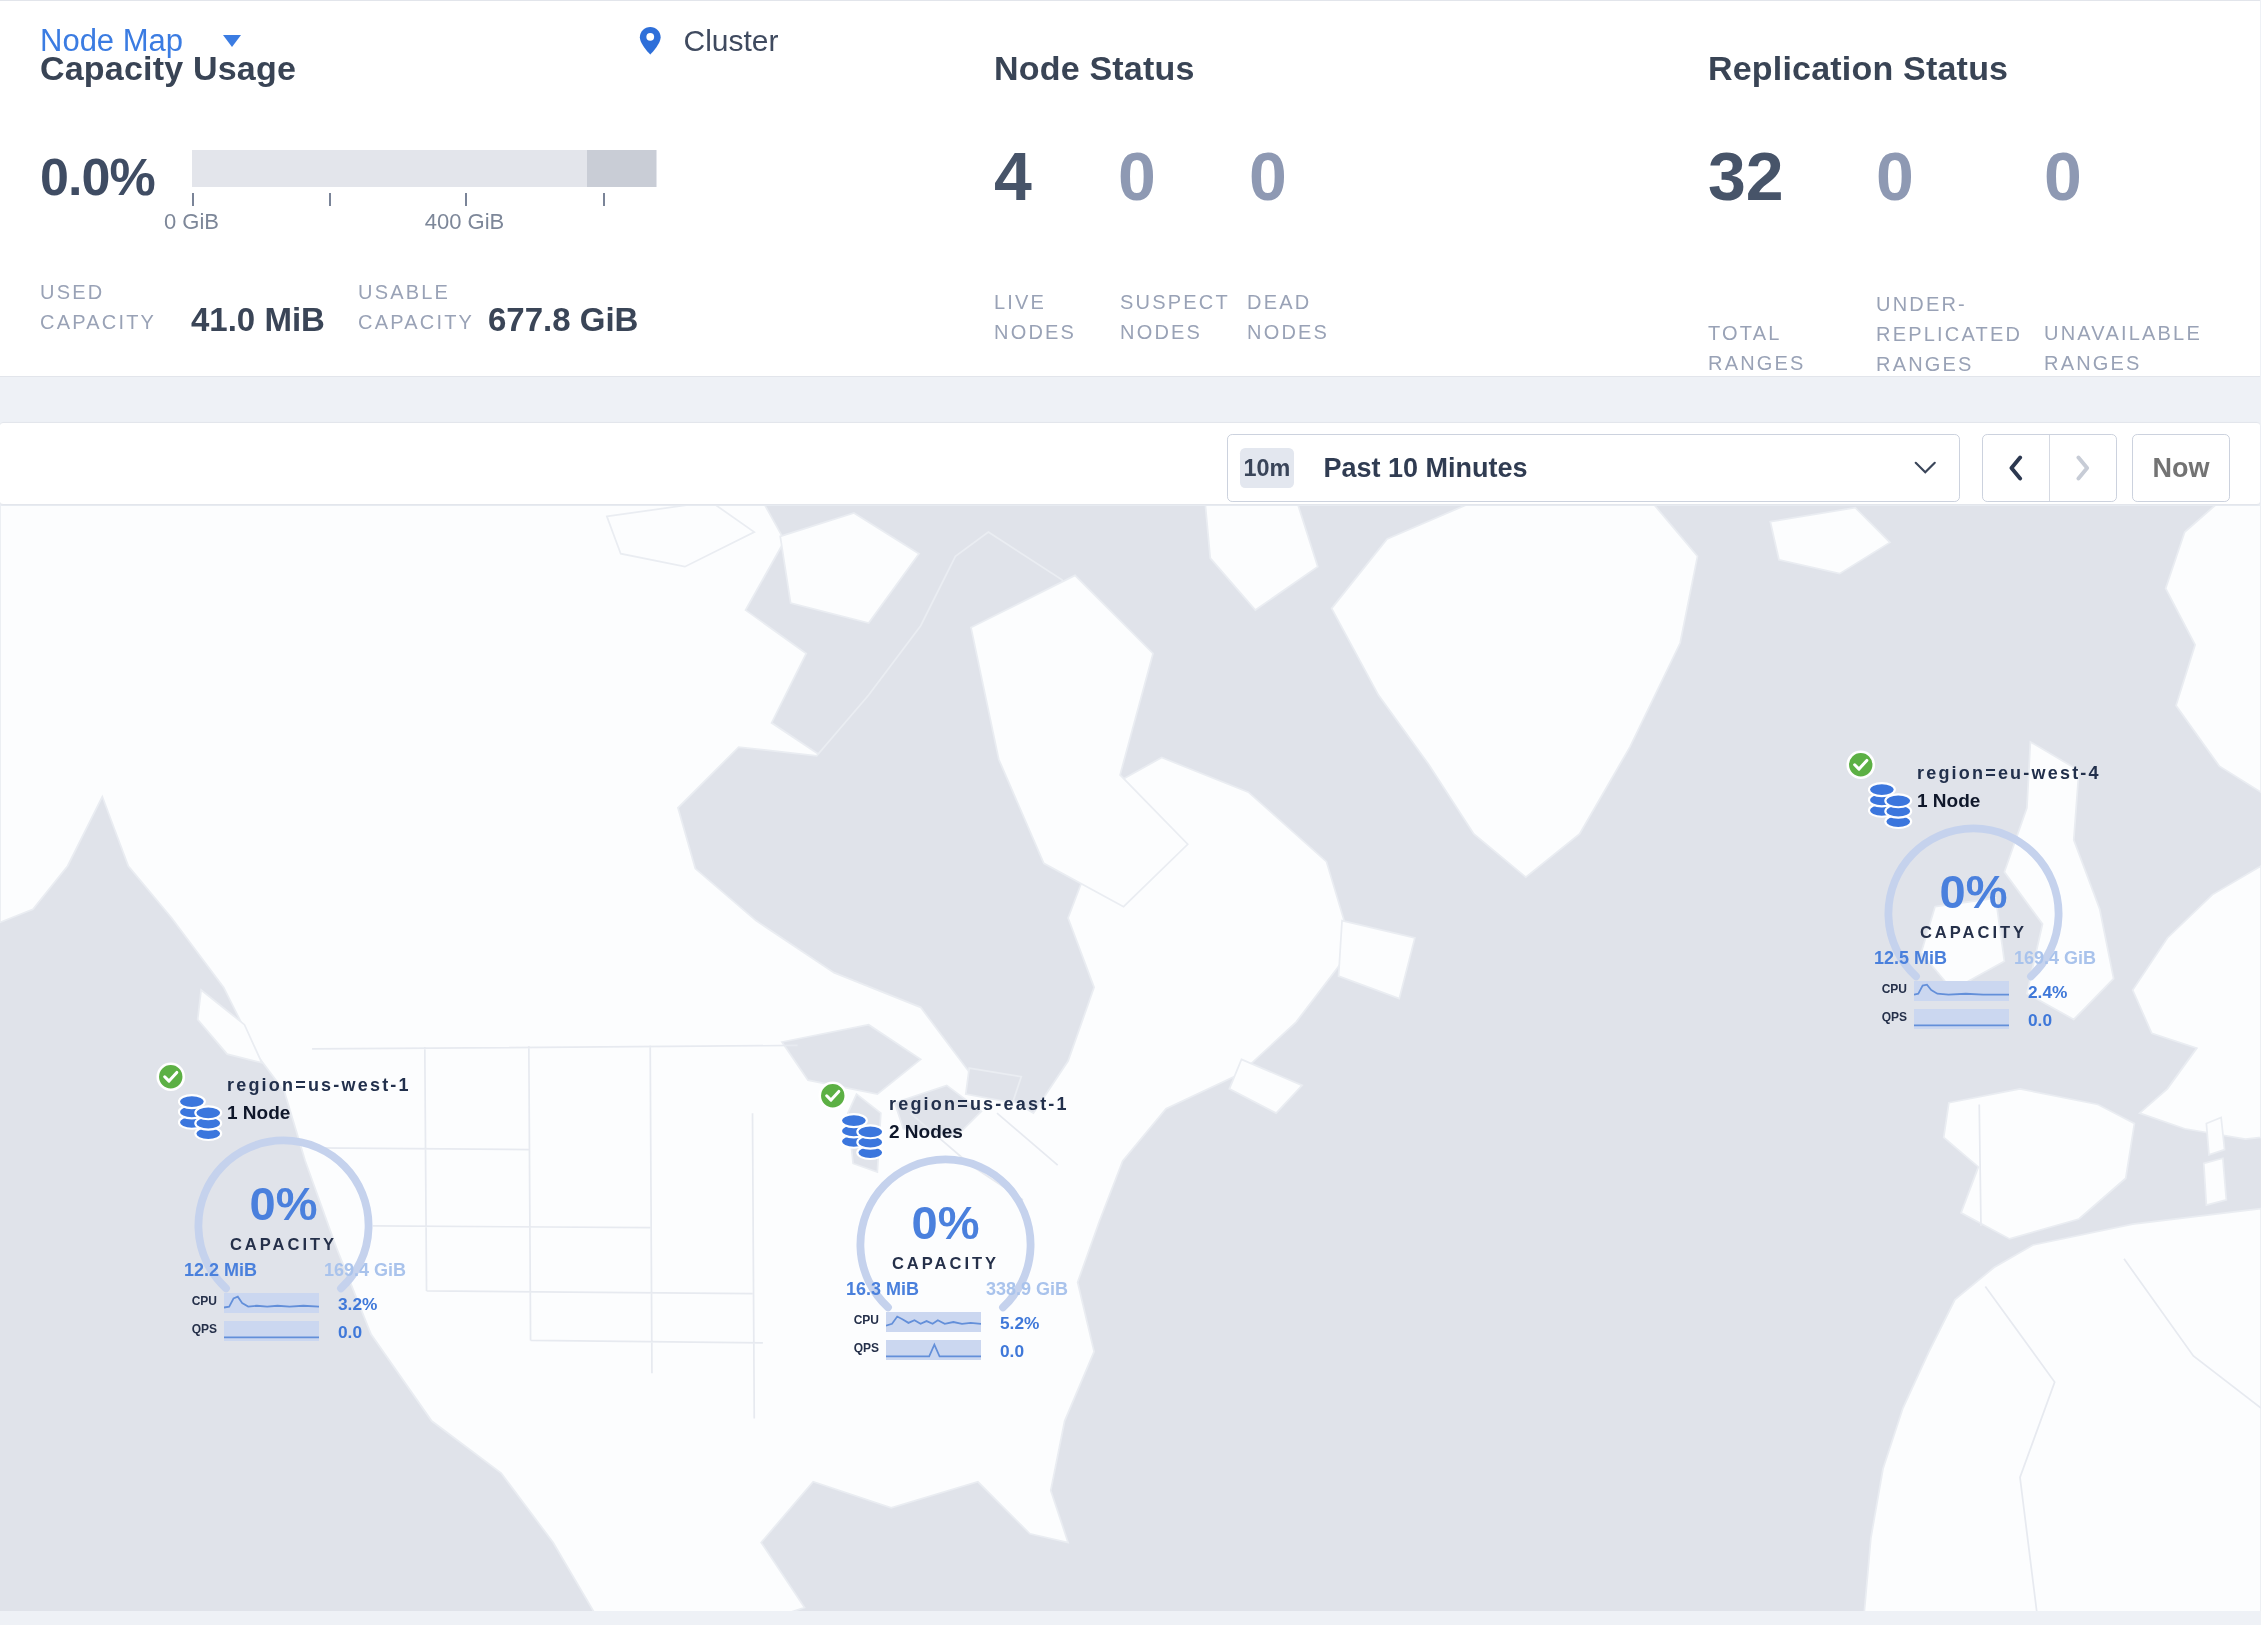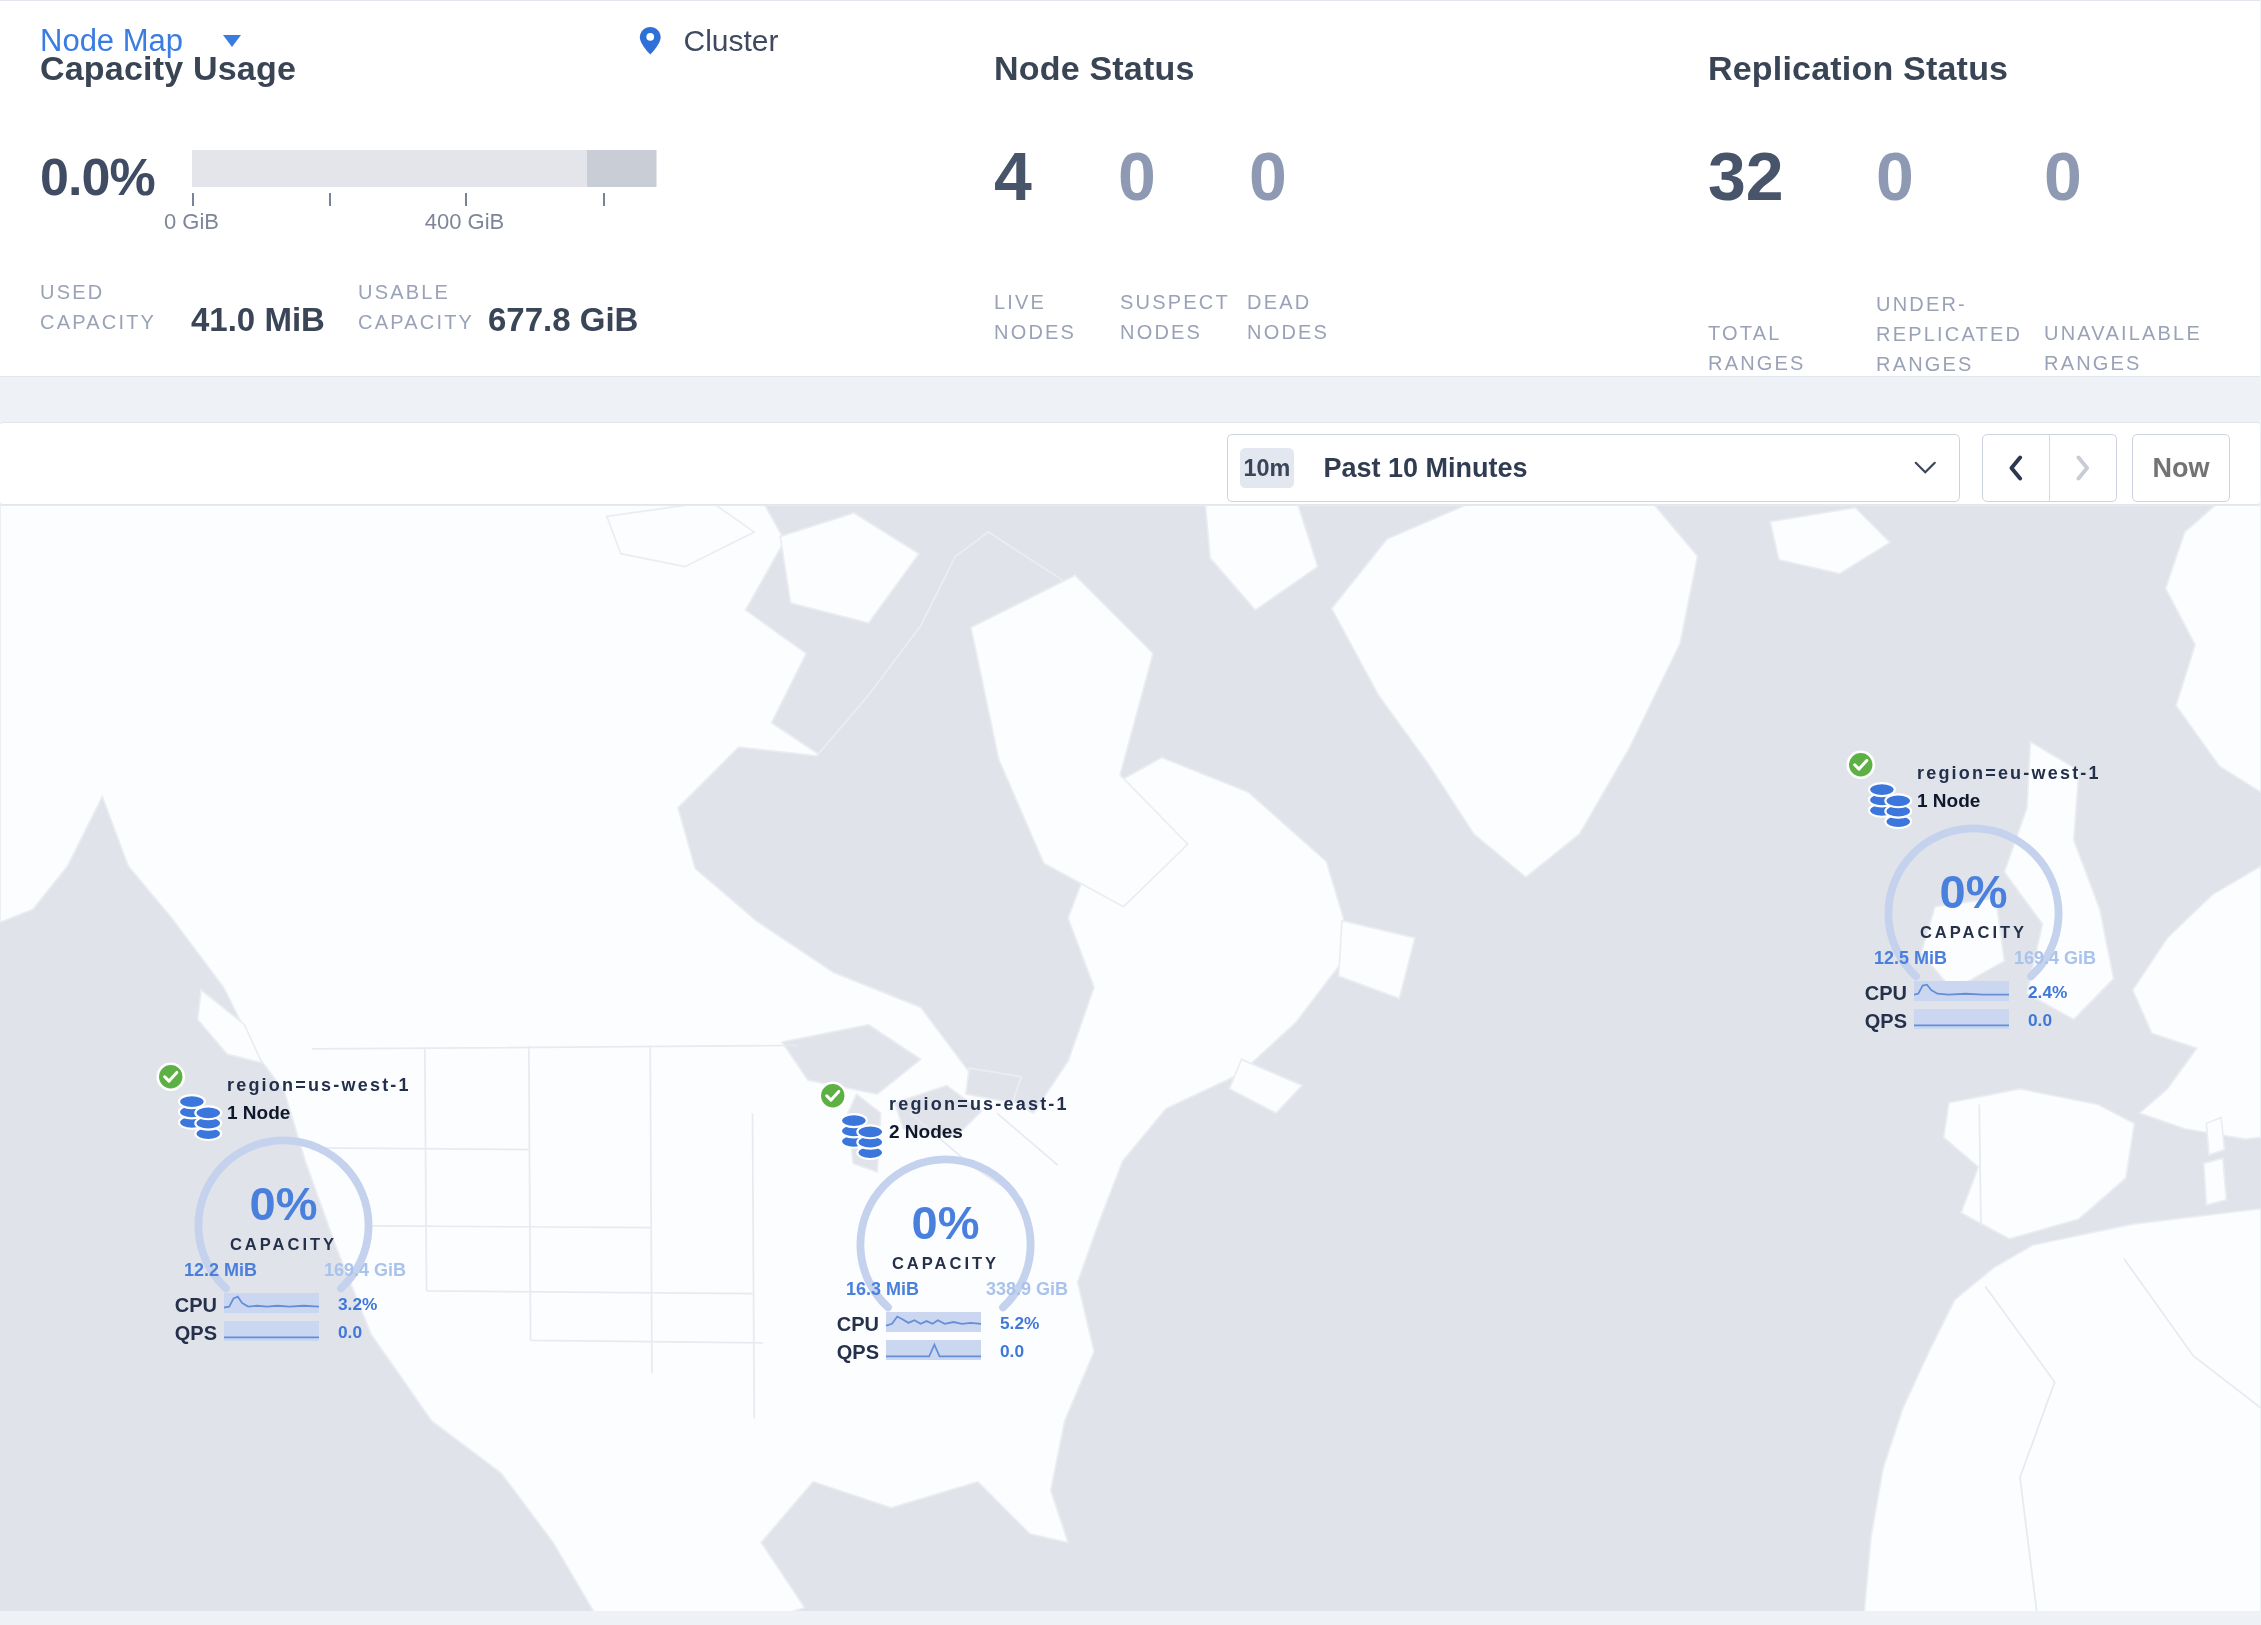--- a/index.html
+++ b/index.html
@@ -60,21 +60,21 @@
   .marker .region-name{font-size:18px;font-weight:700;letter-spacing:2.2px;color:#22304c;line-height:23.4px;}
   .marker .region-nodes{font-size:19px;font-weight:700;color:#0f172a;line-height:23.4px;margin-top:3.5px;}
   .marker .gauge{left:32px;top:68px;width:191px;height:191px;}
   .marker .pct{left:32px;top:114px;width:191px;text-align:center;font-size:47px;font-weight:700;color:#4a80dd;}
   .marker .caplabel{left:32px;top:173px;width:191px;text-align:center;font-size:16.5px;font-weight:700;
                     letter-spacing:3px;color:#25304a;}
   .marker .vals{left:28px;top:198px;width:222px;display:flex;justify-content:space-between;font-size:18px;font-weight:600;}
   .marker .used{color:#4a80dc;} .marker .cap{color:#a9c3ec;}
   .marker .srow{left:7px;top:232px;width:251px;height:21px;}
   .marker .srow.qps{top:260px;}
-  .marker .srow .slabel{position:absolute;left:0;width:54px;text-align:right;font-size:20px;font-weight:700;color:#25304a;top:0;}
+  .marker .srow .slabel{position:absolute;left:0;width:54px;text-align:right;font-size:12px;font-weight:700;color:#25304a;top:0;}
   .marker .srow .band{position:absolute;left:61px;top:-0.9px;width:95px;height:20px;background:#cbd7f0;}
   .marker .srow .sval{position:absolute;left:175px;top:0;font-size:17.3px;font-weight:700;color:#3f78d9;}
   #marker-us-west{left:156px;top:1062px;}
   #marker-us-east{left:818px;top:1081px;}
   #marker-eu-west{left:1846px;top:750px;}
 </style>
 </head>
 <body>
 
 <div id="app">
@@ -287,21 +287,21 @@
       <g fill="#3b76dd" stroke="#fff" stroke-width="2.5">
         <ellipse cx="16" cy="34" rx="15" ry="7.5"></ellipse>
           <ellipse cx="16" cy="22" rx="15" ry="7.5"></ellipse>
           <ellipse cx="16" cy="10" rx="15" ry="7.5"></ellipse>
         <ellipse cx="35" cy="47" rx="15" ry="7.5"></ellipse>
           <ellipse cx="35" cy="35" rx="15" ry="7.5"></ellipse>
           <ellipse cx="35" cy="23" rx="15" ry="7.5"></ellipse>
       </g>
     </svg>
     <div class="abs labels">
-      <div class="region-name">region=eu-west-1</div>
+      <div class="region-name">region=eu-west-4</div>
       <div class="region-nodes">1 Node</div>
     </div>
     <svg class="abs gauge" viewBox="0 0 220 220">
       <path d="M43.8,182.3 A98,98 0 1,1 176.2,182.3" stroke="#c5d2ed" stroke-width="9" fill="none" stroke-linecap="round"></path>
     </svg>
     <div class="abs pct">0%</div>
     <div class="abs caplabel">CAPACITY</div>
     <div class="abs vals">
       <span class="used">12.5 MiB</span>
       <span class="cap">169.4 GiB</span>

